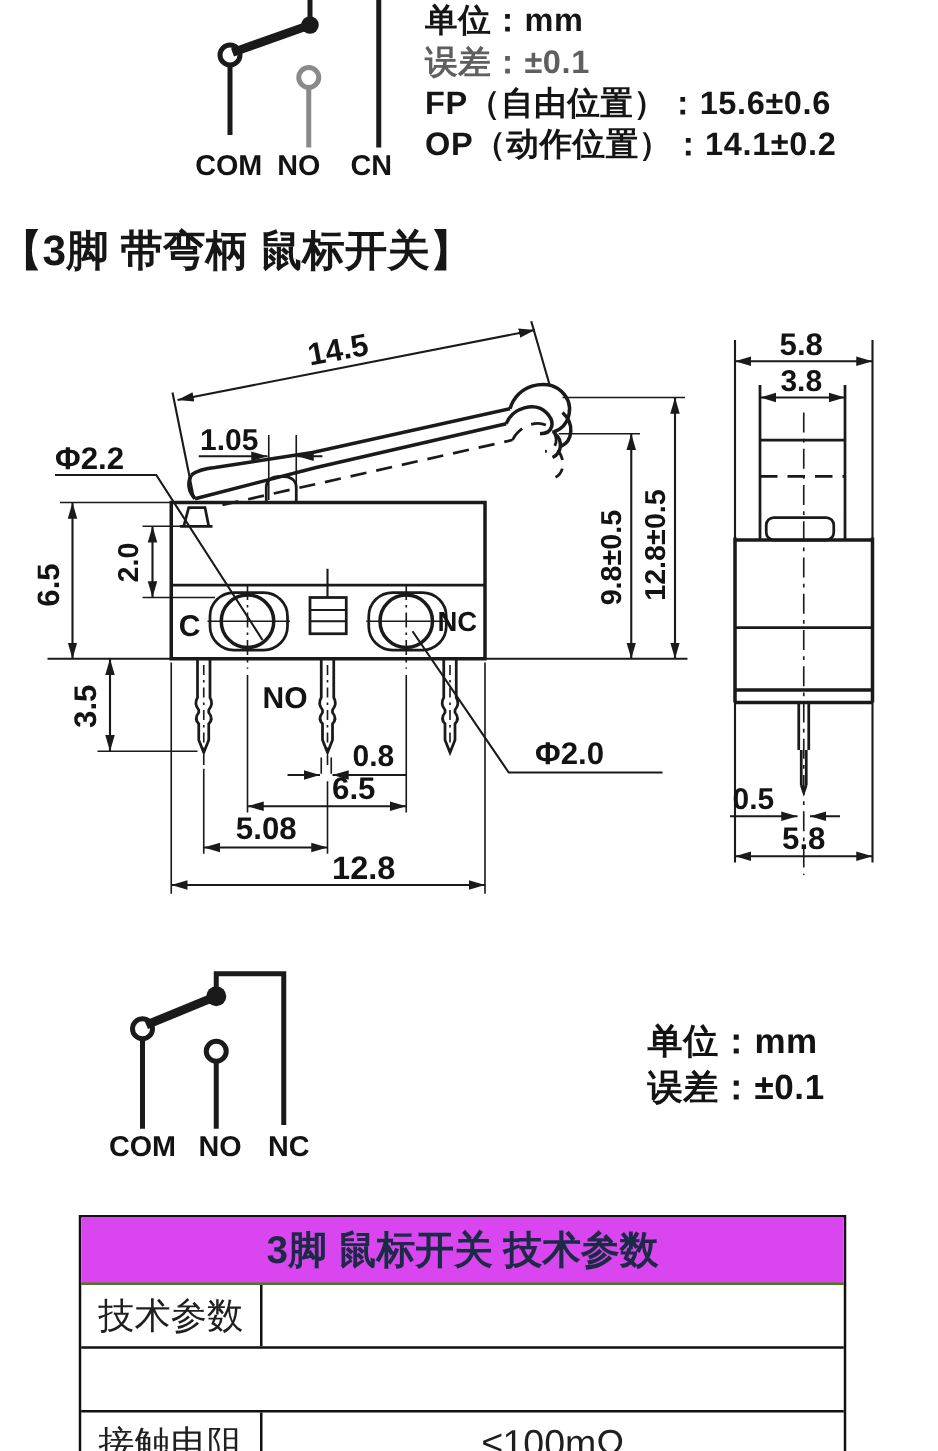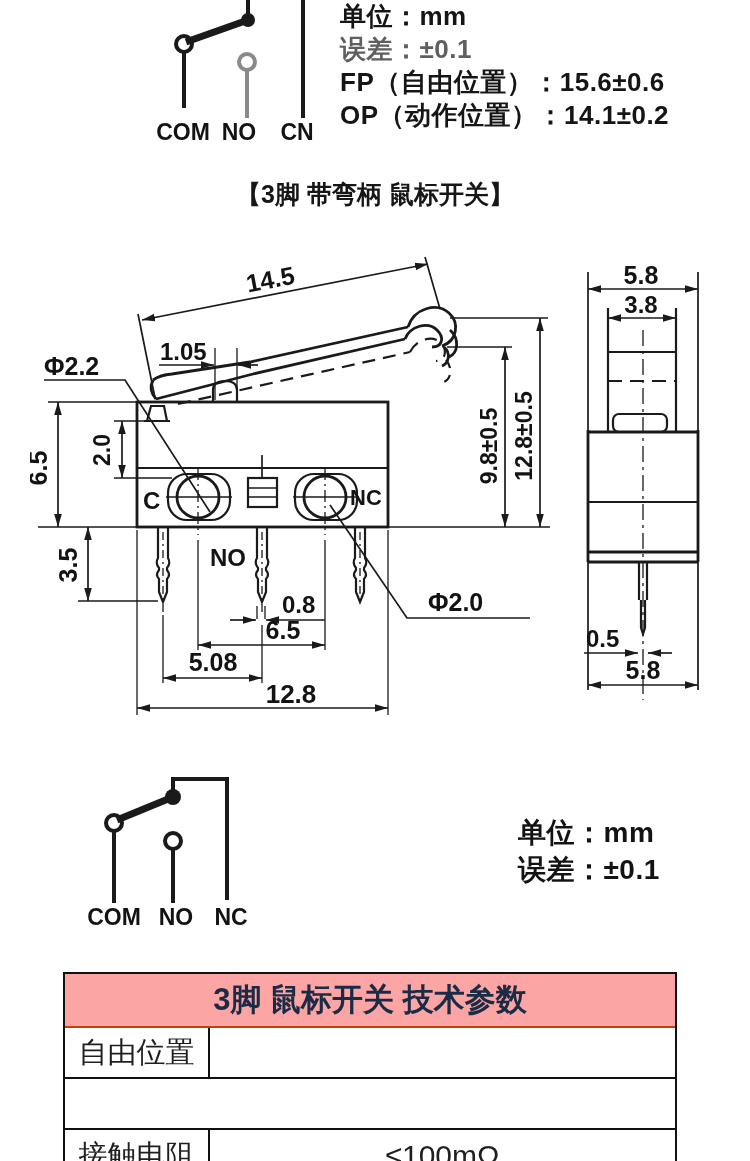--- a/index.html
+++ b/index.html
@@ -5,32 +5,32 @@
   html,body{margin:0;padding:0;}
   body{width:750px;height:1161px;overflow:hidden;background:#ffffff;position:relative;
        font-family:"Liberation Sans","DejaVu Sans",sans-serif;color:#111;}
   #page{position:absolute;inset:0;width:750px;height:1161px;background:#fff;}
   .abs{position:absolute;}
   
   .top-notes{left:340px;top:0px;width:410px;font-size:26px;font-weight:bold;line-height:33px;
              color:#151515;letter-spacing:0.5px;white-space:nowrap;}
   .top-notes .faded{color:#5f5f5f;}
   
-  .main-title{left:0;top:178px;width:750px;text-align:center;font-size:25px;font-weight:bold;color:#161616;}
+  .main-title{left:0;top:178px;width:750px;text-align:left;font-size:34px;font-weight:bold;color:#161616;}
   
   .bottom-notes{left:518px;top:814px;font-size:28px;font-weight:bold;line-height:37px;color:#131313;
                 white-space:nowrap;letter-spacing:0.5px;}
   
   svg{display:block;}
   .ln{stroke:#1a1a1a;fill:none;}
   .w1{stroke-width:1.3;} .w15{stroke-width:1.7;} .w2{stroke-width:2.2;} .w25{stroke-width:2.8;} .w4{stroke-width:4;}
   .dimtxt{font-family:"Liberation Sans","DejaVu Sans",sans-serif;font-weight:bold;fill:#131313;}
   
   .spec-table{left:63px;top:972px;width:614px;border:2px solid #111;box-sizing:border-box;background:#fff;}
-  .spec-header{height:52px;background:#fca5a5;border-bottom:2px solid #c2410c;display:flex;
+  .spec-header{height:52px;background:#d946ef;border-bottom:2px solid #4d7c0f;display:flex;
                align-items:center;justify-content:center;font-size:31px;font-weight:bold;color:#1b2b45;}
   .spec-row{display:flex;border-bottom:2px solid #111;height:49px;}
   .spec-row:last-child{border-bottom:none;height:52px;}
   .spec-label{width:143px;border-right:2px solid #111;display:flex;align-items:center;justify-content:center;
               font-size:29px;color:#1f1f1f;}
   .spec-value{flex:1;display:flex;align-items:center;justify-content:center;font-size:30px;color:#1f1f1f;}
 </style>
 </head>
 <body>
 
@@ -225,21 +225,21 @@
   </svg>
 
   <div class="abs bottom-notes">
     <div>单位：mm</div>
     <div>误差：±0.1</div>
   </div>
 
   <div class="abs spec-table">
     <div class="spec-header">3脚 鼠标开关 技术参数</div>
     <div class="spec-row">
-      <div class="spec-label">自由位置</div>
+      <div class="spec-label">技术参数</div>
     </div>
     <div class="spec-row">
     </div>
     <div class="spec-row">
       <div class="spec-label">接触电阻</div>
       <div class="spec-value">≤100mΩ</div>
     </div>
   </div>
 
 </div>

